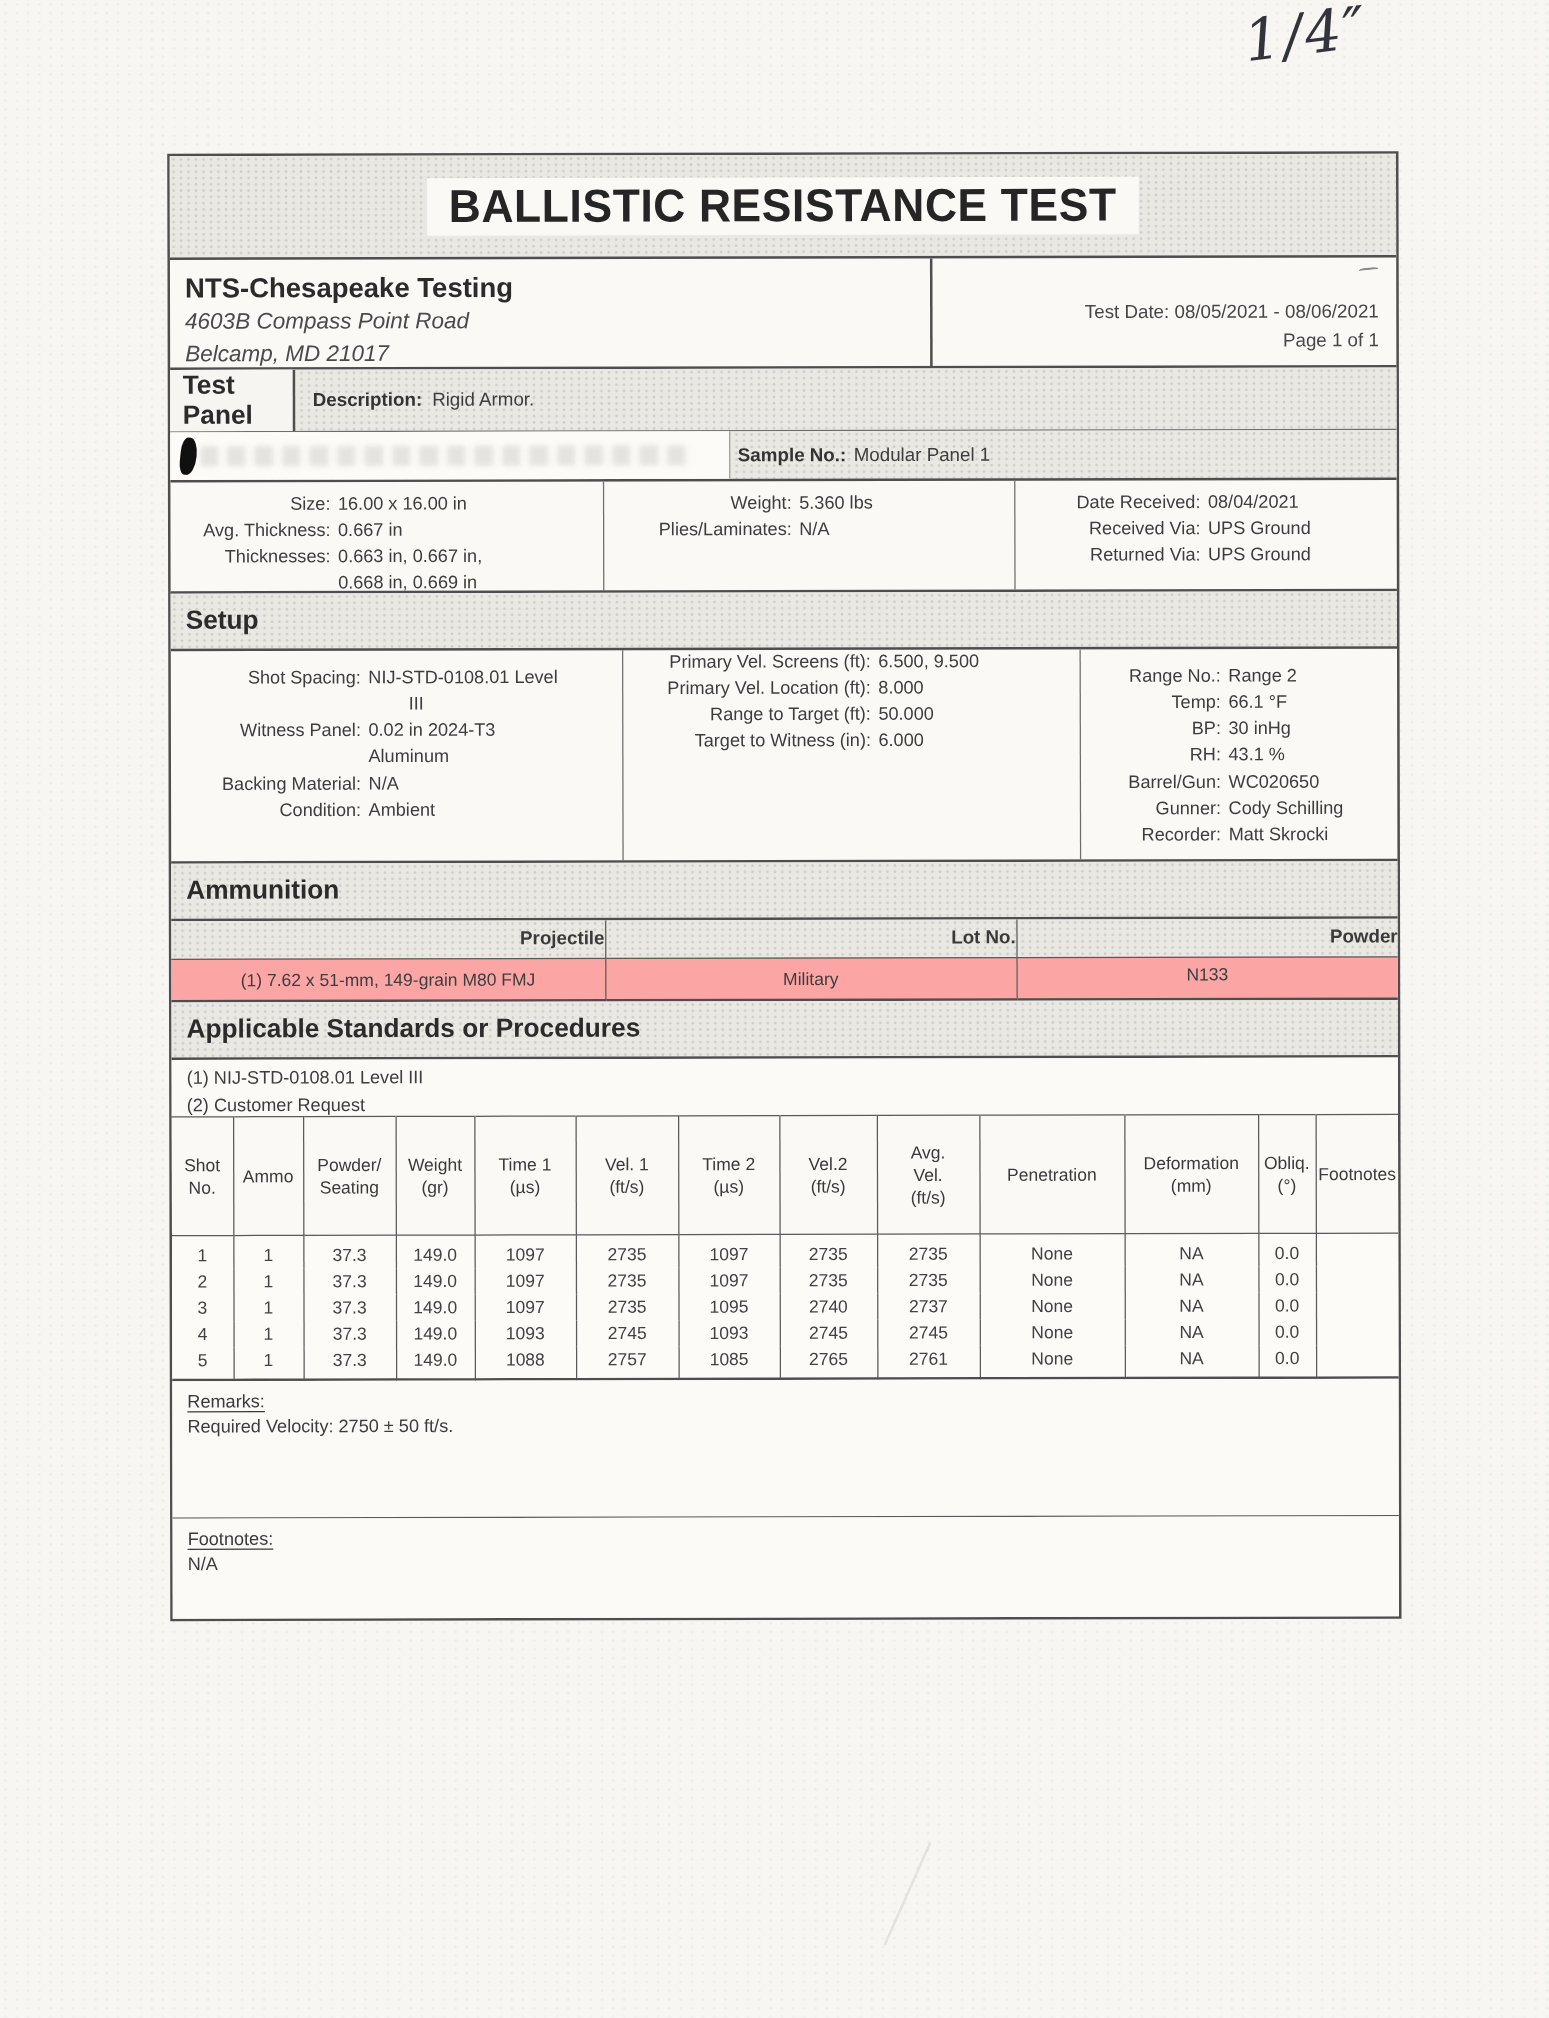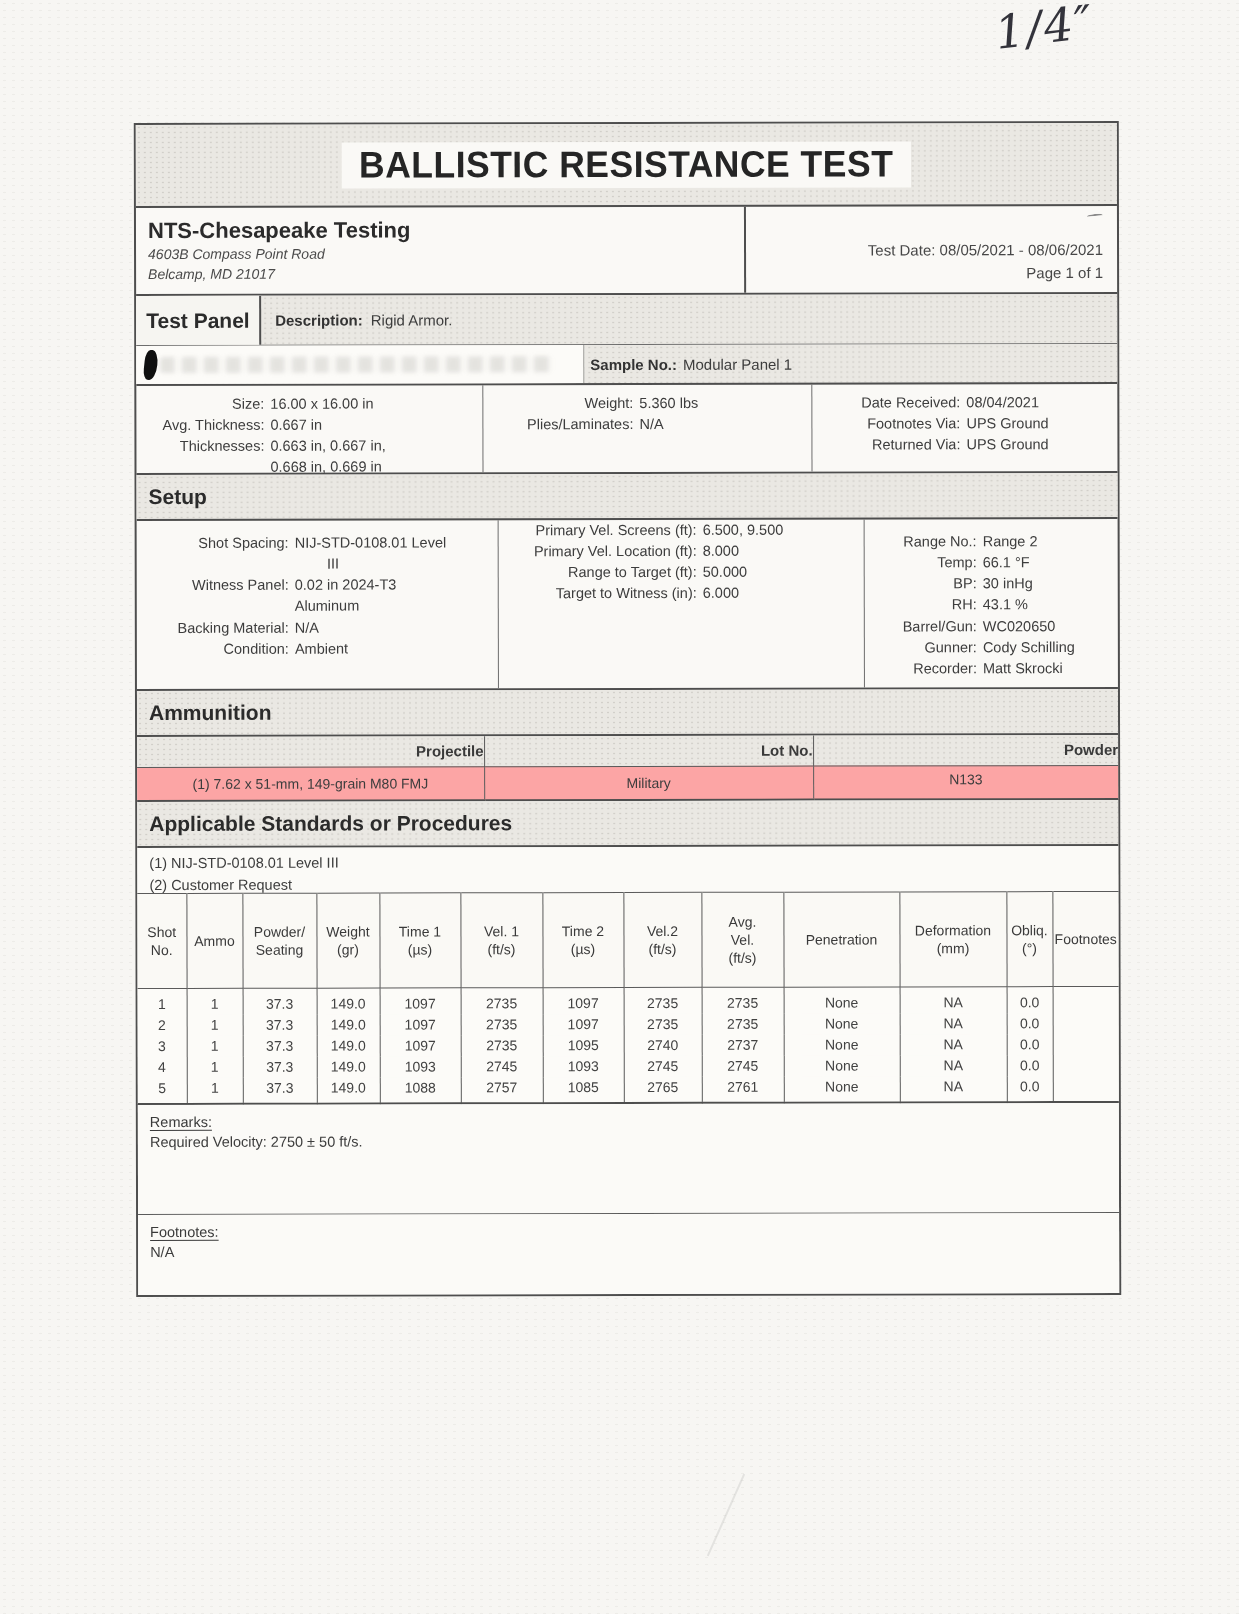--- a/index.html
+++ b/index.html
@@ -41,31 +41,31 @@
     height:83px; display:flex; align-items:center; justify-content:center;
     border-bottom:2px solid #4e4e4e;
   }
   .title-band h1 {
     font-size:37px; font-weight:700; color:#252525; letter-spacing:0.5px;
     transform:scaleX(0.96); background:#faf9f6; padding:2px 18px;
   }
   .org-row { height:88px; display:flex; border-bottom:2px solid #4e4e4e; }
   .org-cell { width:608px; padding:10px 0 0 12px; }
   .org-name { font-size:22px; font-weight:700; color:#2b2b2b; }
-  .org-addr { font-size:14px; font-style:italic; color:#4a4a4a; line-height:1.45; }
+  .org-addr { font-size:18px; font-style:italic; color:#4a4a4a; line-height:1.45; }
   .date-cell {
     flex:1; border-left:2px solid #4e4e4e; position:relative;
     display:flex; flex-direction:column; justify-content:flex-end; align-items:flex-end;
     padding:0 14px 8px 0; font-size:15px; color:#474747; line-height:1.5;
   }
   .mark { position:absolute; top:8px; right:14px; width:16px; height:5px;
     border-top:2px solid #8a8a8a; transform:rotate(-6deg); border-radius:40%; }
   .tp-row { height:50px; display:flex; border-bottom:1px solid #6d6d6d; }
   .tp-label {
-    width:125px; border-right:2px solid #4e4e4e; background:#f6f5f1;
+    width:100px; border-right:2px solid #4e4e4e; background:#f6f5f1;
     display:flex; align-items:center; padding-left:10px;
     font-size:21px; font-weight:700; color:#2b2b2b;
   }
   .tp-desc { flex:1; display:flex; align-items:center; padding-left:14px; font-size:15px; }
   .tp-desc .lbl { font-weight:700; margin-right:8px; color:#333; }
   .sample-row { height:40px; display:flex; border-bottom:2px solid #4e4e4e; }
   .redacted { width:448px; background:#fcfbf8; position:relative; border-right:1px solid #9a9a96; }
   .ghost {
     position:absolute; left:24px; top:11px; right:30px; height:16px;
     background:repeating-linear-gradient(90deg, rgba(120,118,112,0.18) 0 14px, rgba(120,118,112,0.02) 14px 22px);
@@ -205,21 +205,21 @@
             <span class="pl">Plies/Laminates:</span>
             <span class="pv">N/A</span>
           </div>
         </div>
       <div class="ic3">
           <div class="pair">
             <span class="pl">Date Received:</span>
             <span class="pv">08/04/2021</span>
           </div>
           <div class="pair">
-            <span class="pl">Footnotes Via:</span>
+            <span class="pl">Received Via:</span>
             <span class="pv">UPS Ground</span>
           </div>
           <div class="pair">
             <span class="pl">Returned Via:</span>
             <span class="pv">UPS Ground</span>
           </div>
         </div>
     </div>
 
     <div class="section-band band-bg">Setup</div>

